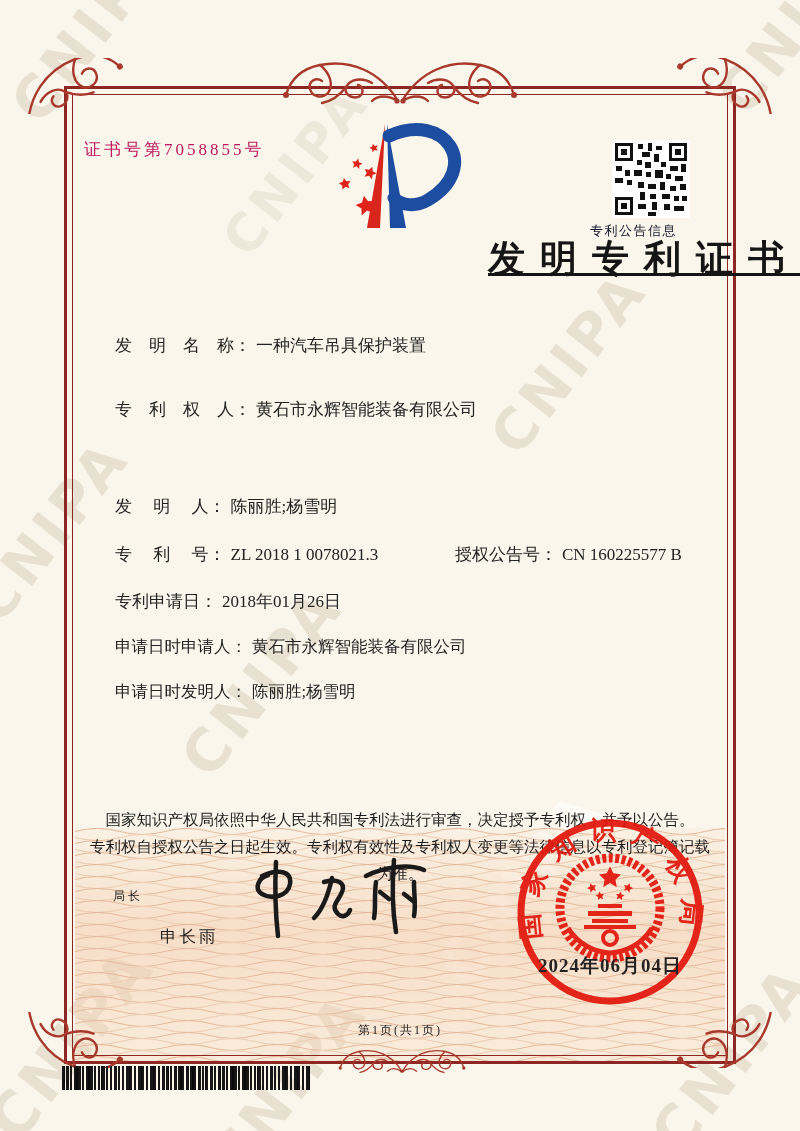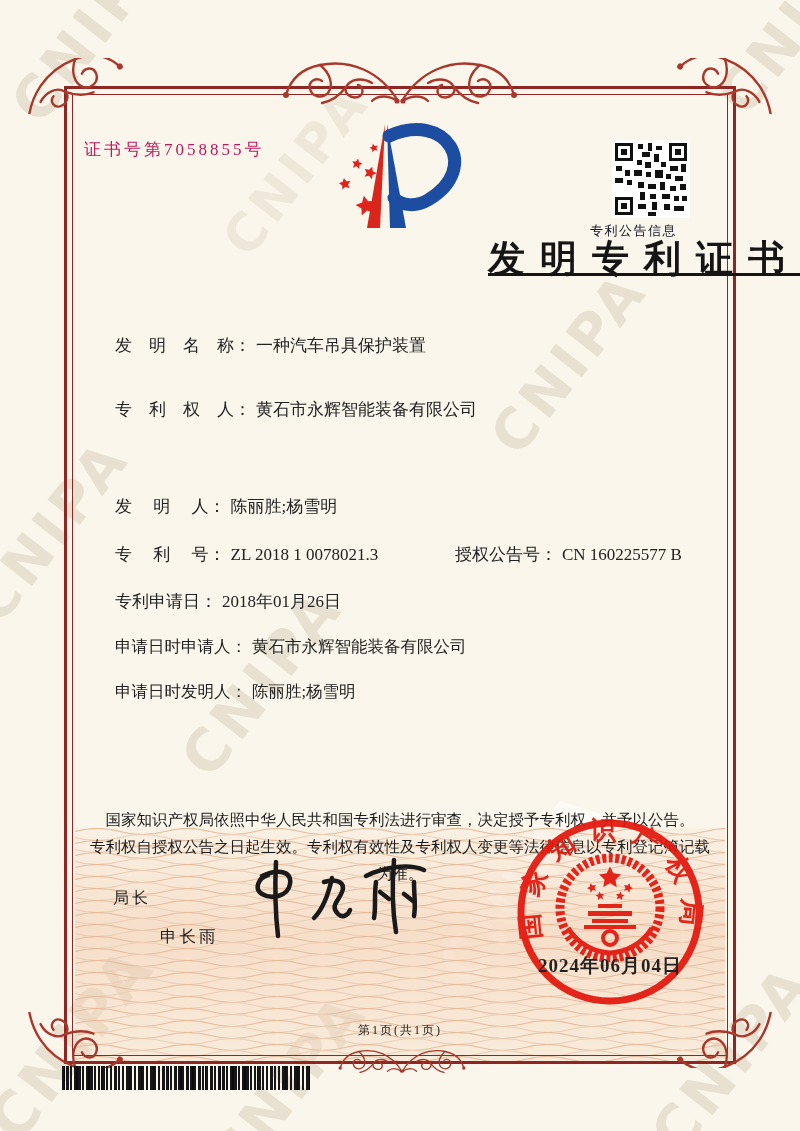--- a/index.html
+++ b/index.html
@@ -38,21 +38,21 @@
   .row .lab { white-space:pre; }
   .row .val { margin-left:5px; }
   .row .col2 { position:absolute; left:340px; top:0; }
   .r1{top:334px}.r2{top:398px}.r3{top:448px}.r4{top:495px}
   .r5{top:543px}.r6{top:590px}.r7{top:636px}.r8{top:681px}
   .r7,.r8 { font-size:16.5px; }
   
   .statement { position:absolute; left:86px; top:806px; width:628px; text-align:center;
                font-size:15.5px; line-height:27px; color:#1c1c1c; }
   
-  .director-title { position:absolute; left:113px; top:888px; font-size:16px; letter-spacing:3px; }
+  .director-title { position:absolute; left:113px; top:888px; font-size:12px; letter-spacing:3px; }
   .director-name  { position:absolute; left:113px; top:926px; font-size:16.5px; letter-spacing:3px;margin-left:47px; }
   .signature { position:absolute; left:228px; top:848px; }
   .seal { position:absolute; left:510px; top:812px; }
   .footer { position:absolute; left:0; top:1022px; width:800px; text-align:center;
             font-size:12px; letter-spacing:2px; color:#222; }
   .barcode {
     position:absolute; left:62px; top:1066px; width:248px; height:24px;
     background:
       repeating-linear-gradient(90deg,#161616 0 2px,transparent 2px 4px),
       repeating-linear-gradient(90deg,#161616 0 1px,transparent 1px 6px),

